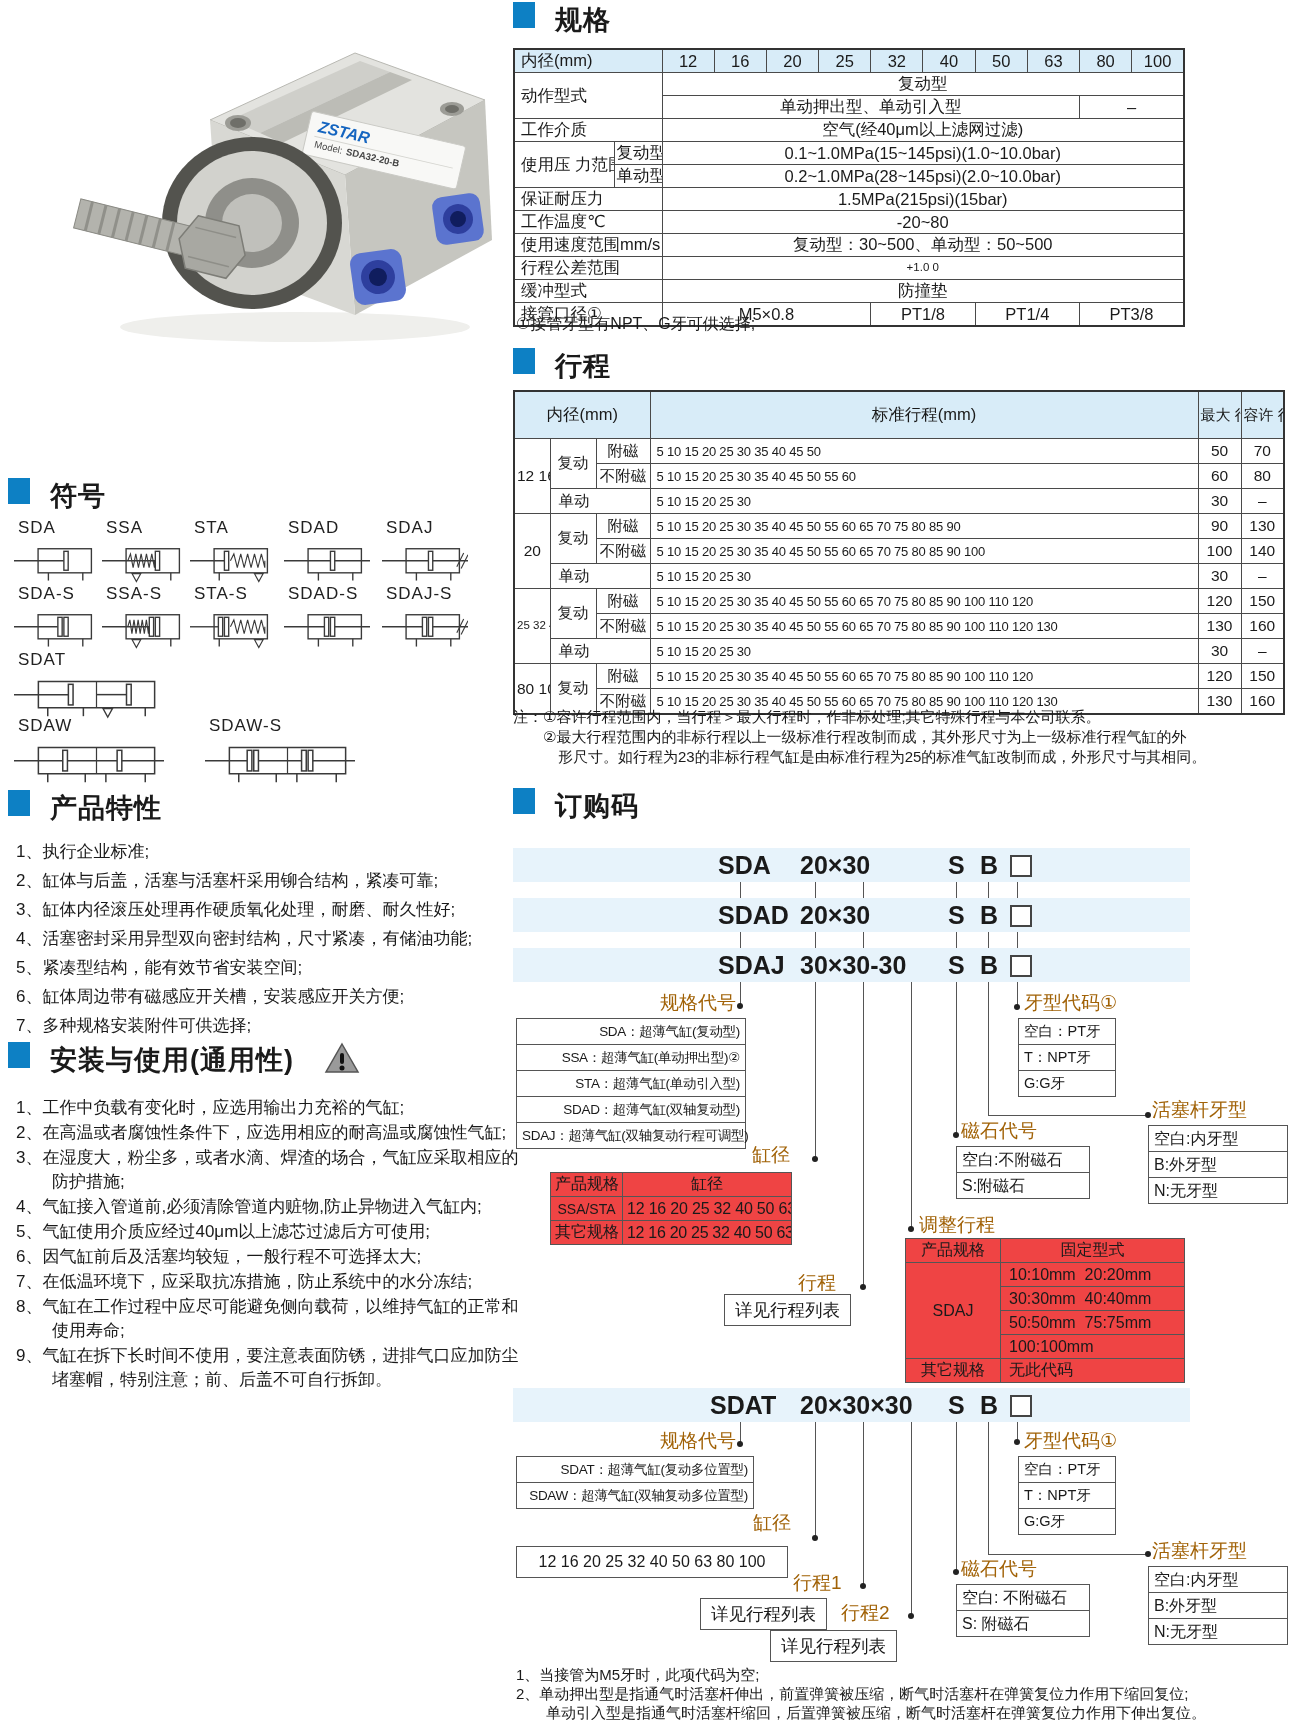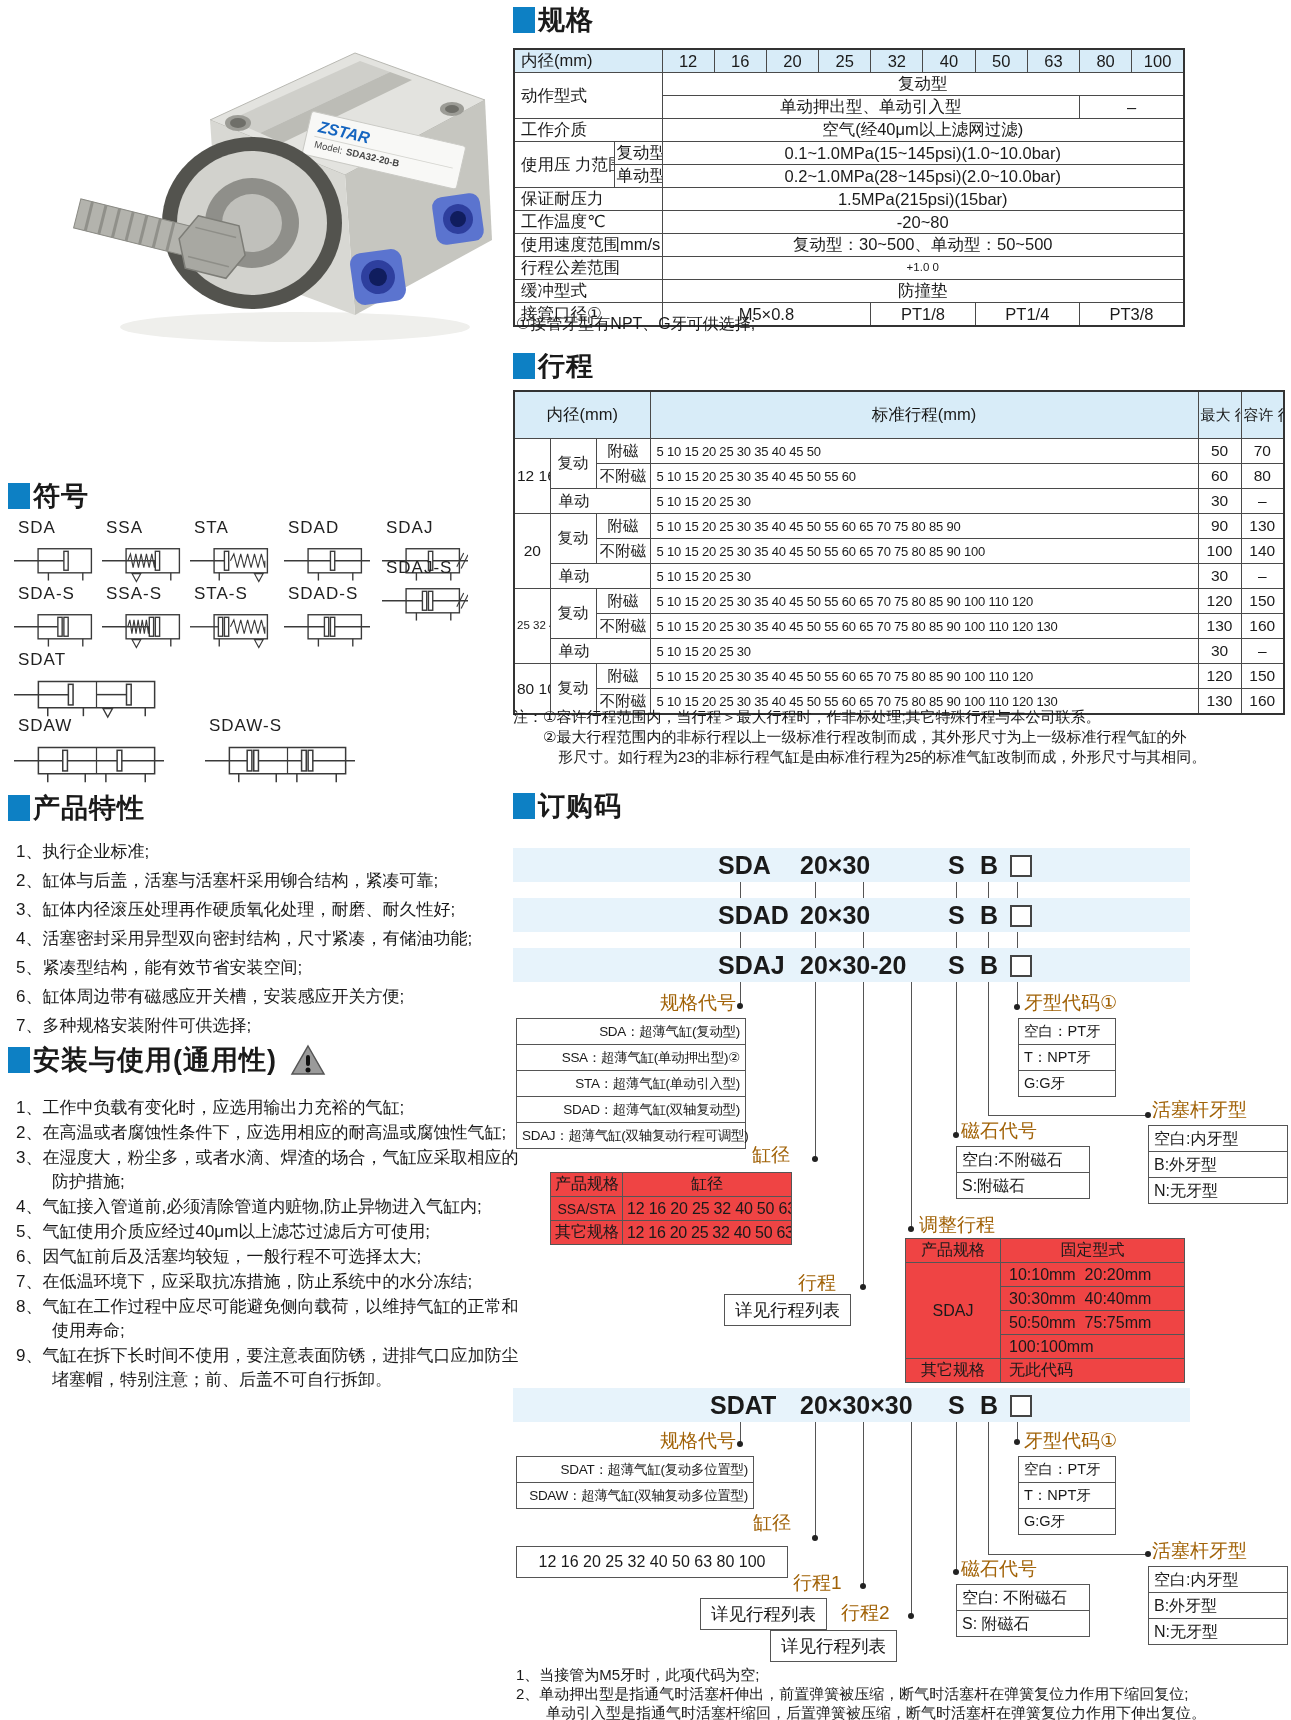--- a/index.html
+++ b/index.html
@@ -1,20 +1,20 @@
 <!DOCTYPE html>
 <html><head>
 <meta charset="utf-8">
 <style>
   html,body{margin:0;padding:0;background:#fff}
   .page{position:relative;width:1291px;height:1720px;background:#fff;overflow:hidden;
         font-family:"Liberation Sans","DejaVu Sans",sans-serif;color:#1a1a1a}
   .abs{position:absolute}
   
-  .sec-h{position:absolute;display:flex;align-items:center;gap:3px}
+  .sec-h{position:absolute;display:flex;align-items:flex-start;gap:20px}
   .sq{width:22px;height:26px;background:#0d80c4;flex:none}
   .sec-t{font-size:27px;font-weight:bold;letter-spacing:1px;white-space:nowrap}
   
   .spec{position:absolute;border-collapse:collapse;table-layout:fixed;width:672px;border:2px solid #333}
   .spec td{border:1px solid #4a4a4a;text-align:center;font-size:16.5px;height:21px;padding:0 2px;white-space:nowrap;overflow:hidden}
   .spec .lab{text-align:left;padding-left:6px}
   .spec .hd td{background:#d8ecf8}
   .spec .tol{font-size:11.5px;line-height:1.15}
   .pre{white-space:pre-line}
   .note1{position:absolute;font-size:16px;white-space:nowrap}
@@ -398,21 +398,21 @@
     <div><svg width="86" height="45" viewBox="0 0 100 52" xmlns="http://www.w3.org/2000/svg">
           <rect x="28" y="10" width="62" height="28" fill="none" stroke="#3a3a3a" stroke-width="1.6"></rect>
           <line x1="0" y1="24" x2="47" y2="24" stroke="#3a3a3a" stroke-width="1.6"></line>
           <rect x="47" y="13" width="5" height="22" fill="#fff" stroke="#3a3a3a" stroke-width="1.6"></rect>
           <rect x="54" y="13" width="5" height="22" fill="#fff" stroke="#3a3a3a" stroke-width="1.6"></rect>
           <line x1="59" y1="24" x2="100" y2="24" stroke="#3a3a3a" stroke-width="1.6"></line>
           <line x1="40" y1="38" x2="40" y2="47" stroke="#3a3a3a" stroke-width="1.6"></line>
           <line x1="80" y1="38" x2="80" y2="47" stroke="#3a3a3a" stroke-width="1.6"></line>
         </svg></div>
     </div>
-  <div class="symcell" style="left:382px;top:558px">
+  <div class="symcell" style="left:382px;top:584px">
     <div class="symlab">SDAJ-S</div>
     <div><svg width="86" height="45" viewBox="0 0 100 52" xmlns="http://www.w3.org/2000/svg">
           <rect x="28" y="10" width="62" height="28" fill="none" stroke="#3a3a3a" stroke-width="1.6"></rect>
           <line x1="0" y1="24" x2="47" y2="24" stroke="#3a3a3a" stroke-width="1.6"></line>
           <rect x="47" y="13" width="5" height="22" fill="#fff" stroke="#3a3a3a" stroke-width="1.6"></rect>
           <rect x="54" y="13" width="5" height="22" fill="#fff" stroke="#3a3a3a" stroke-width="1.6"></rect>
           <line x1="59" y1="24" x2="100" y2="24" stroke="#3a3a3a" stroke-width="1.6"></line>
           <line x1="40" y1="38" x2="40" y2="47" stroke="#3a3a3a" stroke-width="1.6"></line>
           <line x1="80" y1="38" x2="80" y2="47" stroke="#3a3a3a" stroke-width="1.6"></line>
           <line x1="87" y1="31" x2="95" y2="15" stroke="#3a3a3a" stroke-width="1.3"></line>
@@ -520,21 +520,21 @@
   </div>
   <div class="bar" style="top:898px">
     <span class="code" style="left:205px">SDAD</span>
     <span class="code" style="left:287px">20×30</span>
     <span class="code" style="left:435px">S</span>
     <span class="code" style="left:467px">B</span>
     <span class="codebox" style="left:497px"></span>
   </div>
   <div class="bar" style="top:948px">
     <span class="code" style="left:205px">SDAJ</span>
-    <span class="code" style="left:287px">20×30-20</span>
+    <span class="code" style="left:287px">30×30-30</span>
     <span class="code" style="left:435px">S</span>
     <span class="code" style="left:467px">B</span>
     <span class="codebox" style="left:497px"></span>
   </div>
 
   <div class="v" style="left:740px;top:882px;height:16px"></div>
     <div class="v" style="left:815px;top:882px;height:16px"></div>
   <div class="v" style="left:863px;top:882px;height:16px"></div>
     <div class="v" style="left:956px;top:882px;height:16px"></div>
   <div class="v" style="left:988px;top:882px;height:16px"></div>

